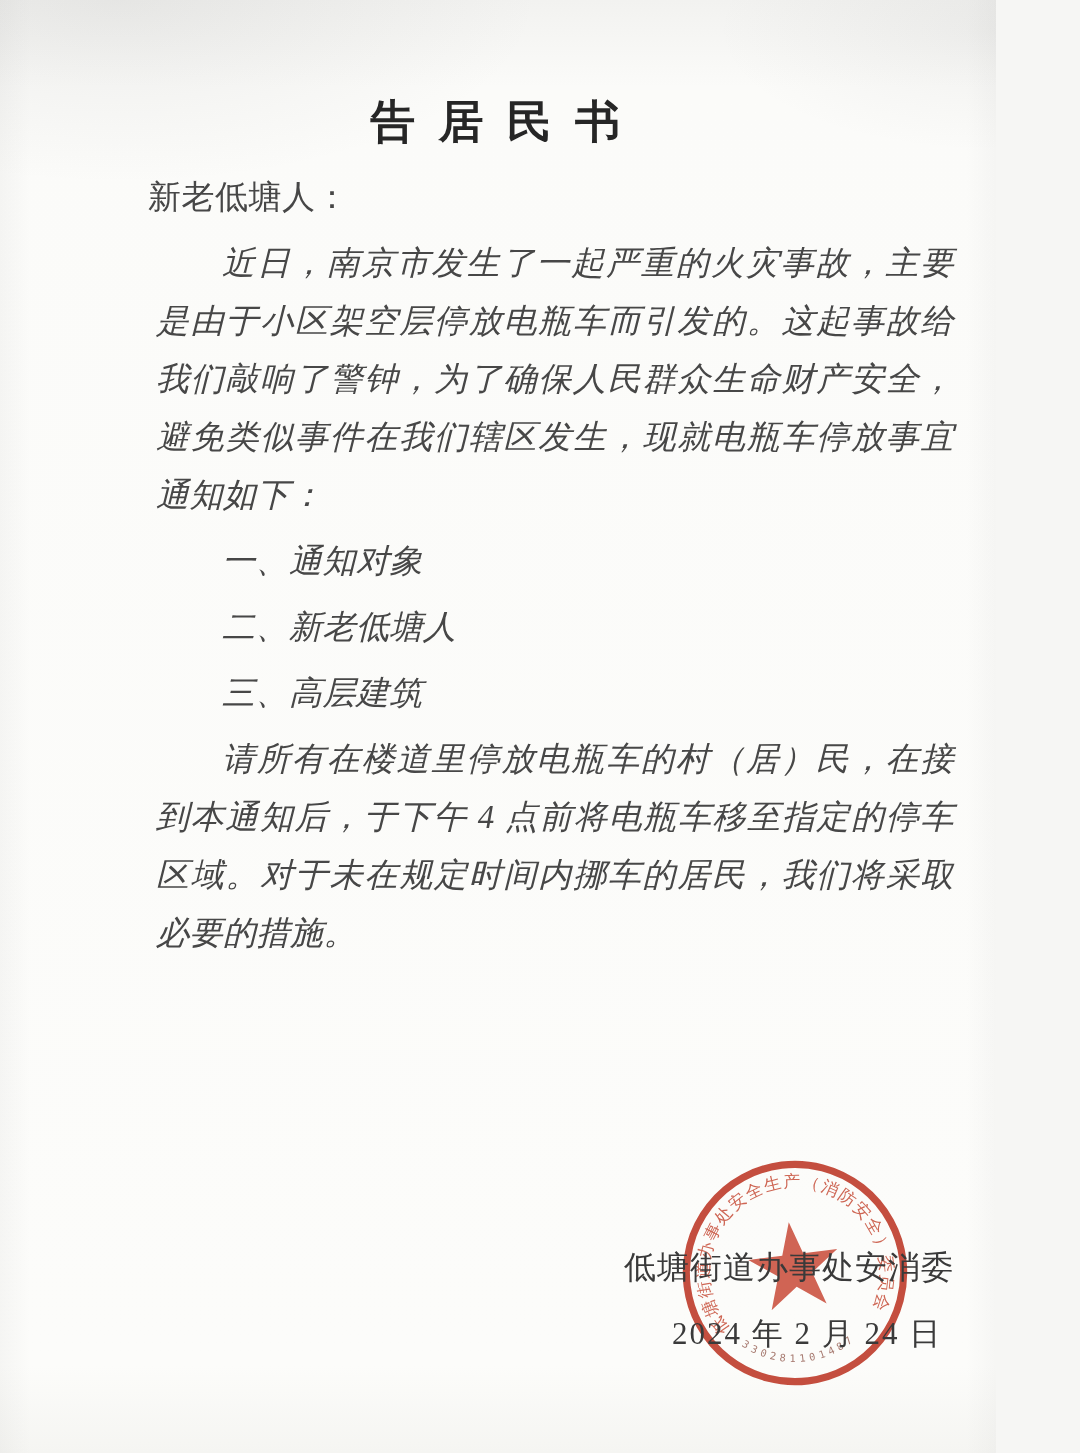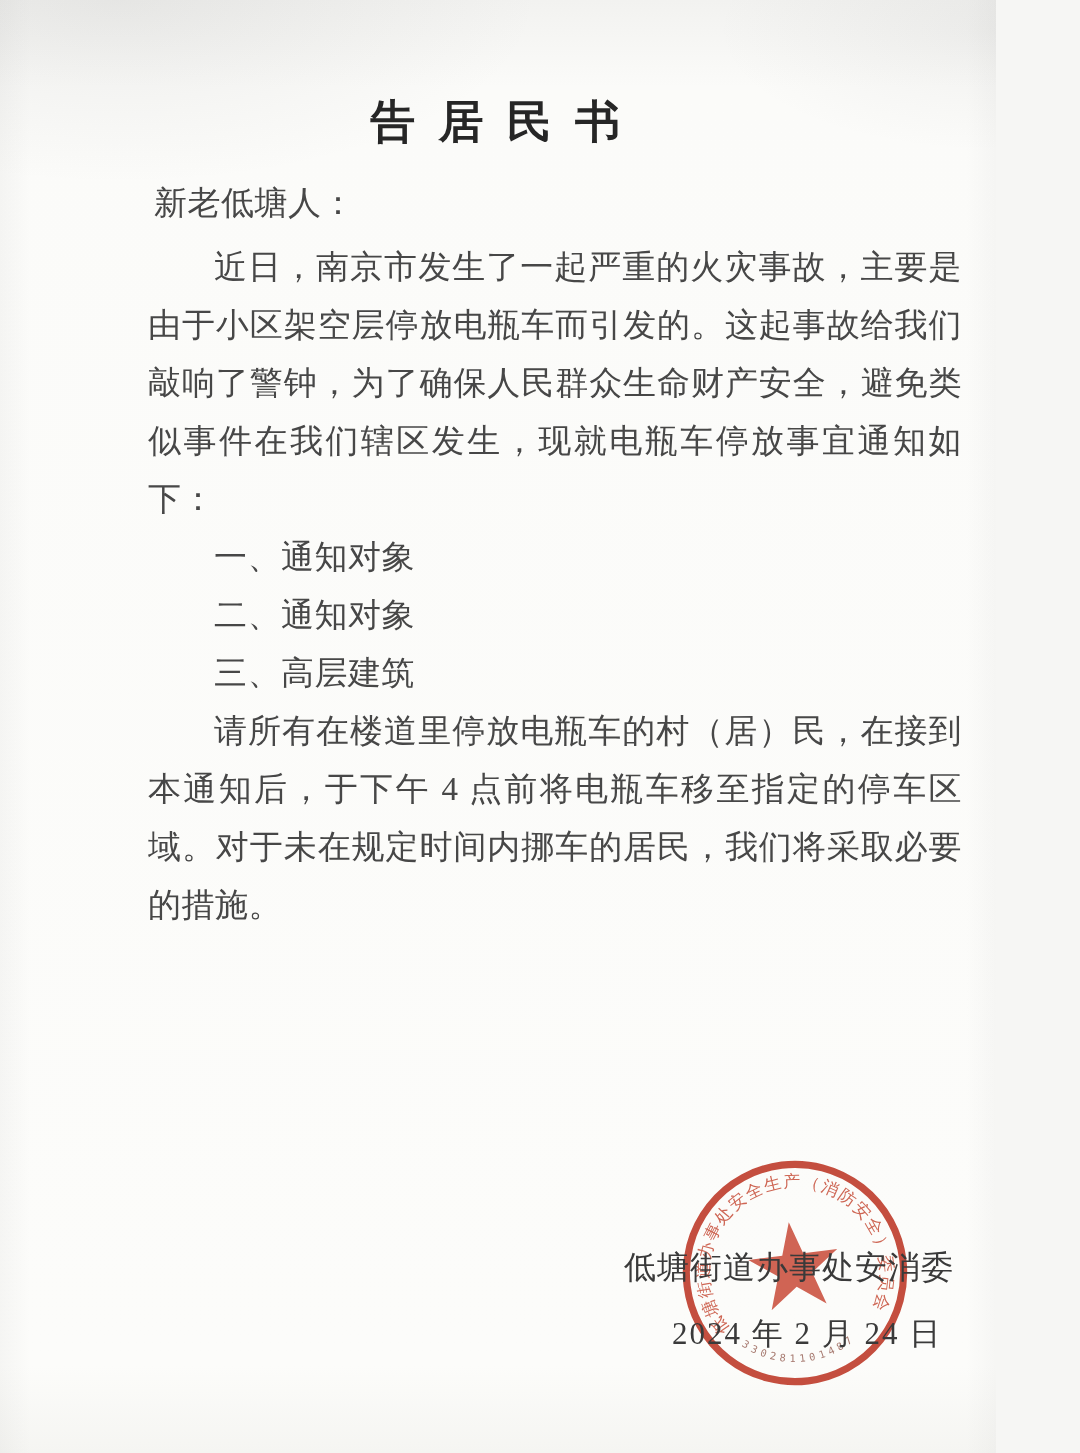--- a/index.html
+++ b/index.html
@@ -21,22 +21,22 @@
   .title {
     position:absolute; top:92px; left:0; width:100%;
     text-align:center; font-size:45px; font-weight:700;
     letter-spacing:6px; color:#262626;
   }
   .content {
     position:absolute; left:148px; top:168px; width:814px;
     font-size:33px; line-height:58px; letter-spacing:.5px;
     text-align:justify; text-justify:inter-ideograph;
   }
-  .salutation { margin:6px; text-indent:0; }
-  .content p.para { margin:0; text-indent:2em; }
+  .salutation { margin:0; text-indent:0; }
+  .content p.para { margin:8px; text-indent:2em;font-style:italic; }
   .signature {
     position:absolute; top:1246px; left:624px; width:330px;
     font-size:32px; letter-spacing:1px; color:#3a3a3a; z-index:3;
     white-space:nowrap;
   }
   .date {
     position:absolute; top:1313px; left:672px;
     font-size:31px; letter-spacing:2px; color:#3a3a3a; z-index:3;
     white-space:nowrap;
   }
@@ -59,21 +59,21 @@
 <div class="page">
 
   <div class="title">告 居 民 书</div>
 
   <div class="content">
     <p class="salutation">新老低塘人：</p>
     <div>
 
     <p class="para">近日，南京市发生了一起严重的火灾事故，主要是由于小区架空层停放电瓶车而引发的。这起事故给我们敲响了警钟，为了确保人民群众生命财产安全，避免类似事件在我们辖区发生，现就电瓶车停放事宜通知如下：</p>
         <p class="para">一、通知对象</p>
-        <p class="para">二、通知对象</p>
+        <p class="para">二、新老低塘人</p>
         <p class="para">三、高层建筑</p>
         <p class="para">请所有在楼道里停放电瓶车的村（居）民，在接到本通知后，于下午 4 点前将电瓶车移至指定的停车区域。对于未在规定时间内挪车的居民，我们将采取必要的措施。</p>
       </div>
   </div>
 
   <div class="seal">
     <svg viewBox="0 0 240 240">
       <circle class="ring" cx="120" cy="120" r="106" fill="none" stroke-width="7"></circle>
       <path id="ringPath" d="M 51.2,168.2 A 84,84 0 1 1 188.8,168.2" fill="none"></path>
       <path id="codePath" d="M 55,180 A 92,92 0 0 0 185,180" fill="none"></path>

